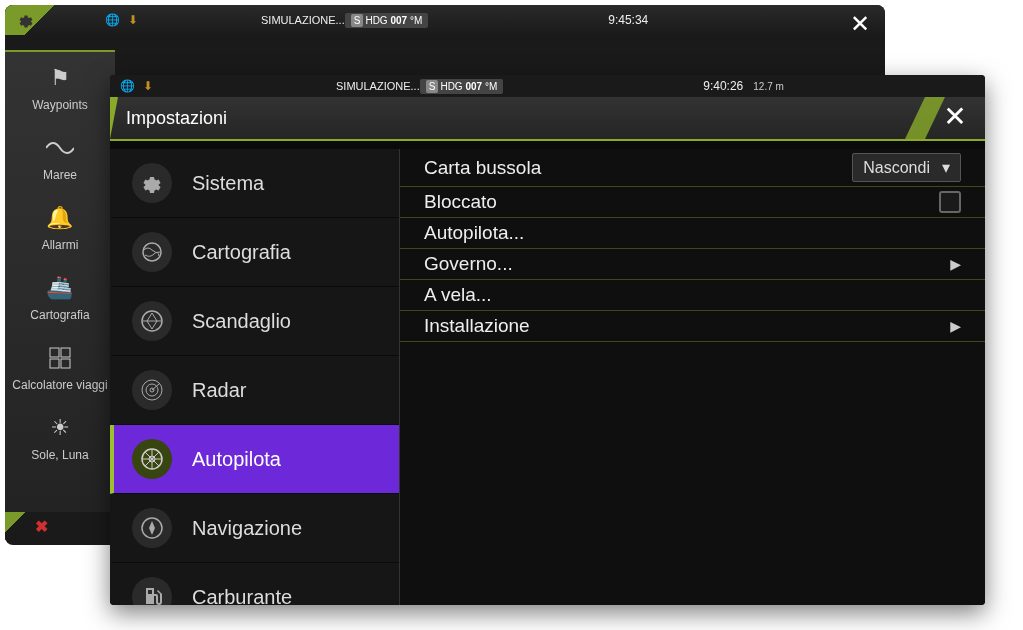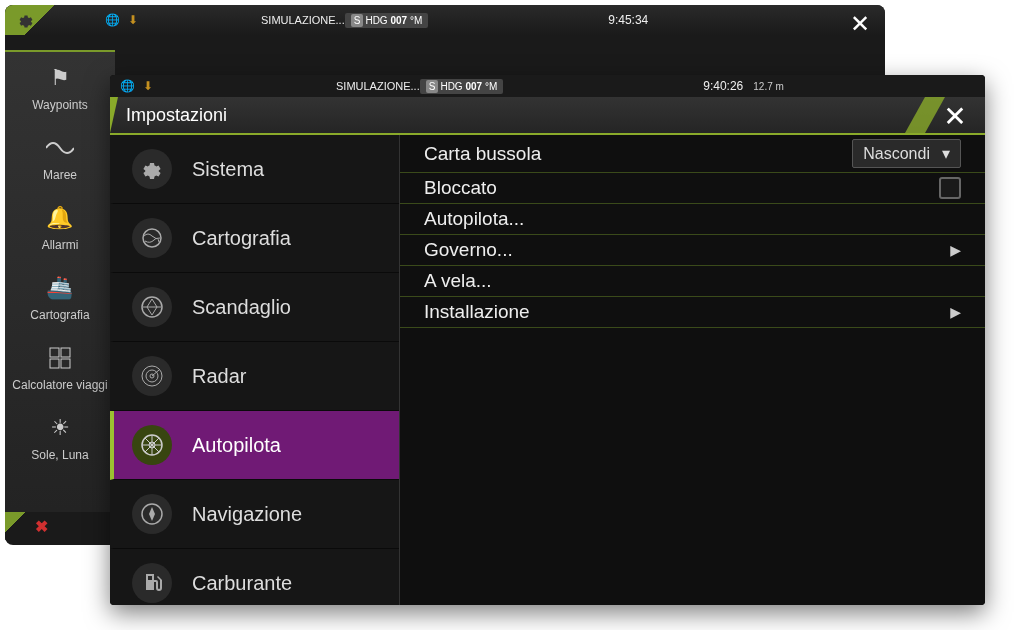--- a/index.html
+++ b/index.html
@@ -170,21 +170,21 @@
       font-size: 10px;
       position: relative;
       padding-left: 10px;
     }
     
     .front-topbar .sim-text { margin-left: 180px; }
     .front-topbar .time-text { margin-left: 200px; }
     .front-topbar .depth { margin-left: 10px; }
     
     .settings-header {
-      height: 38px;
+      height: 44px;
       background: linear-gradient(#333, #252525);
       border-bottom: 2px solid #8aaa2a;
       display: flex;
       align-items: center;
       padding: 0 16px;
       color: #fff;
       font-size: 18px;
       position: relative;
     }
     
@@ -221,20 +221,21 @@
       width: 40px;
       height: 100%;
       background: #8aaa2a;
       clip-path: polygon(50% 0, 100% 0, 50% 100%, 0 100%);
       opacity: 0.8;
     }
     
     .settings-body {
       display: flex;
       height: calc(100% - 60px);
+      margin-top: 8px;
     }
     
     .category-list {
       width: 290px;
       background: #161616;
       border-right: 1px solid #333;
       overflow-y: hidden;
     }
     
     .category-item {
@@ -243,21 +244,21 @@
       padding: 14px 18px;
       color: #ddd;
       font-size: 20px;
       border-bottom: 1px solid #0a0a0a;
       cursor: pointer;
       gap: 20px;
       border-left: 4px solid transparent;
     }
     
     .category-item.selected {
-      background: #701a75;
+      background: #6d28d9;
       border-left: 4px solid #9cc030;
       color: #fff;
     }
     
     .category-item.selected .cat-icon {
       background: #384510;
     }
     
     .cat-icon {
       width: 40px;

